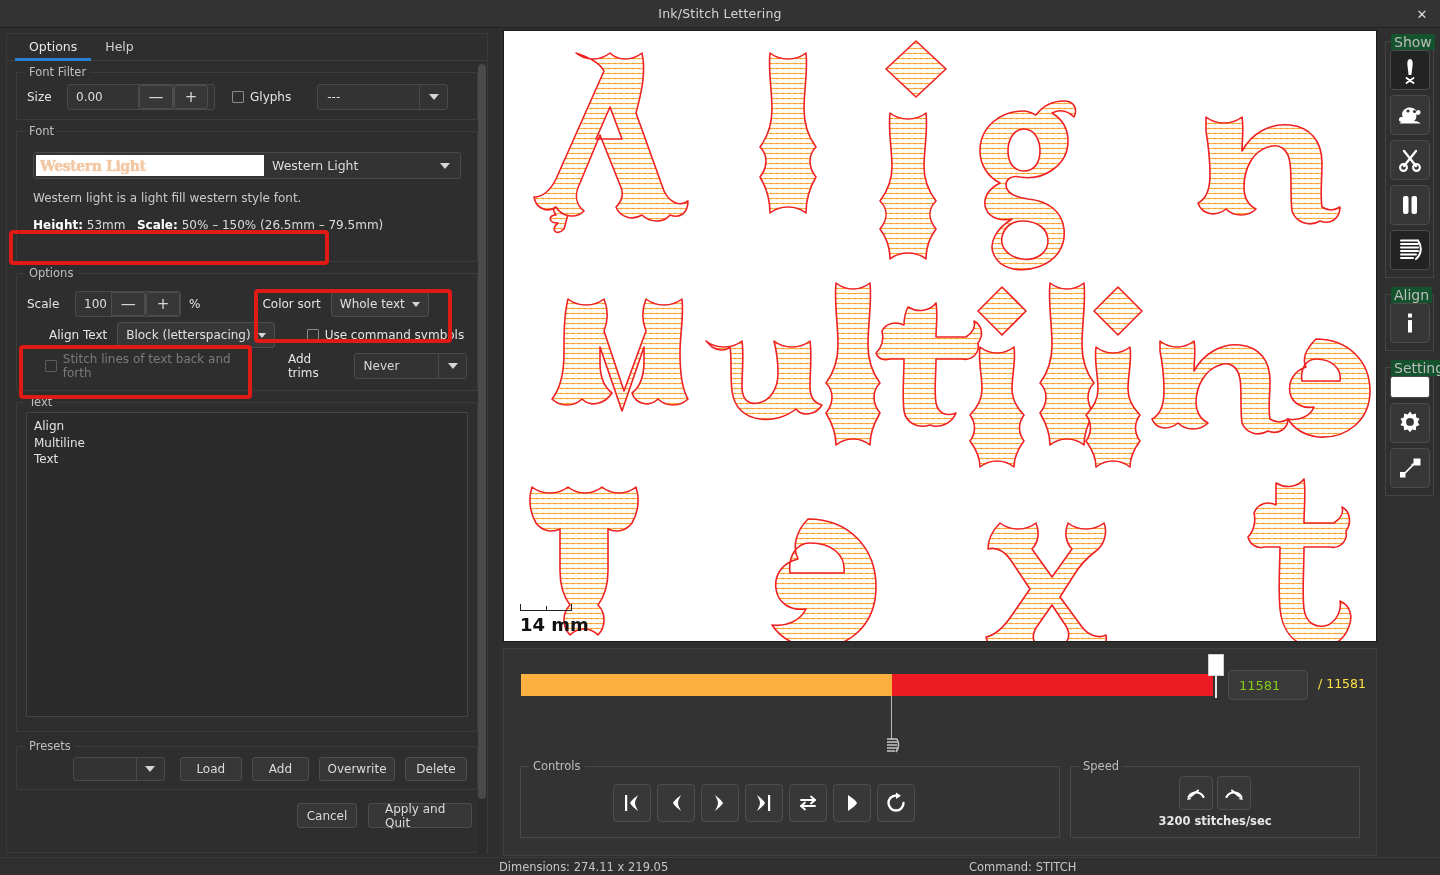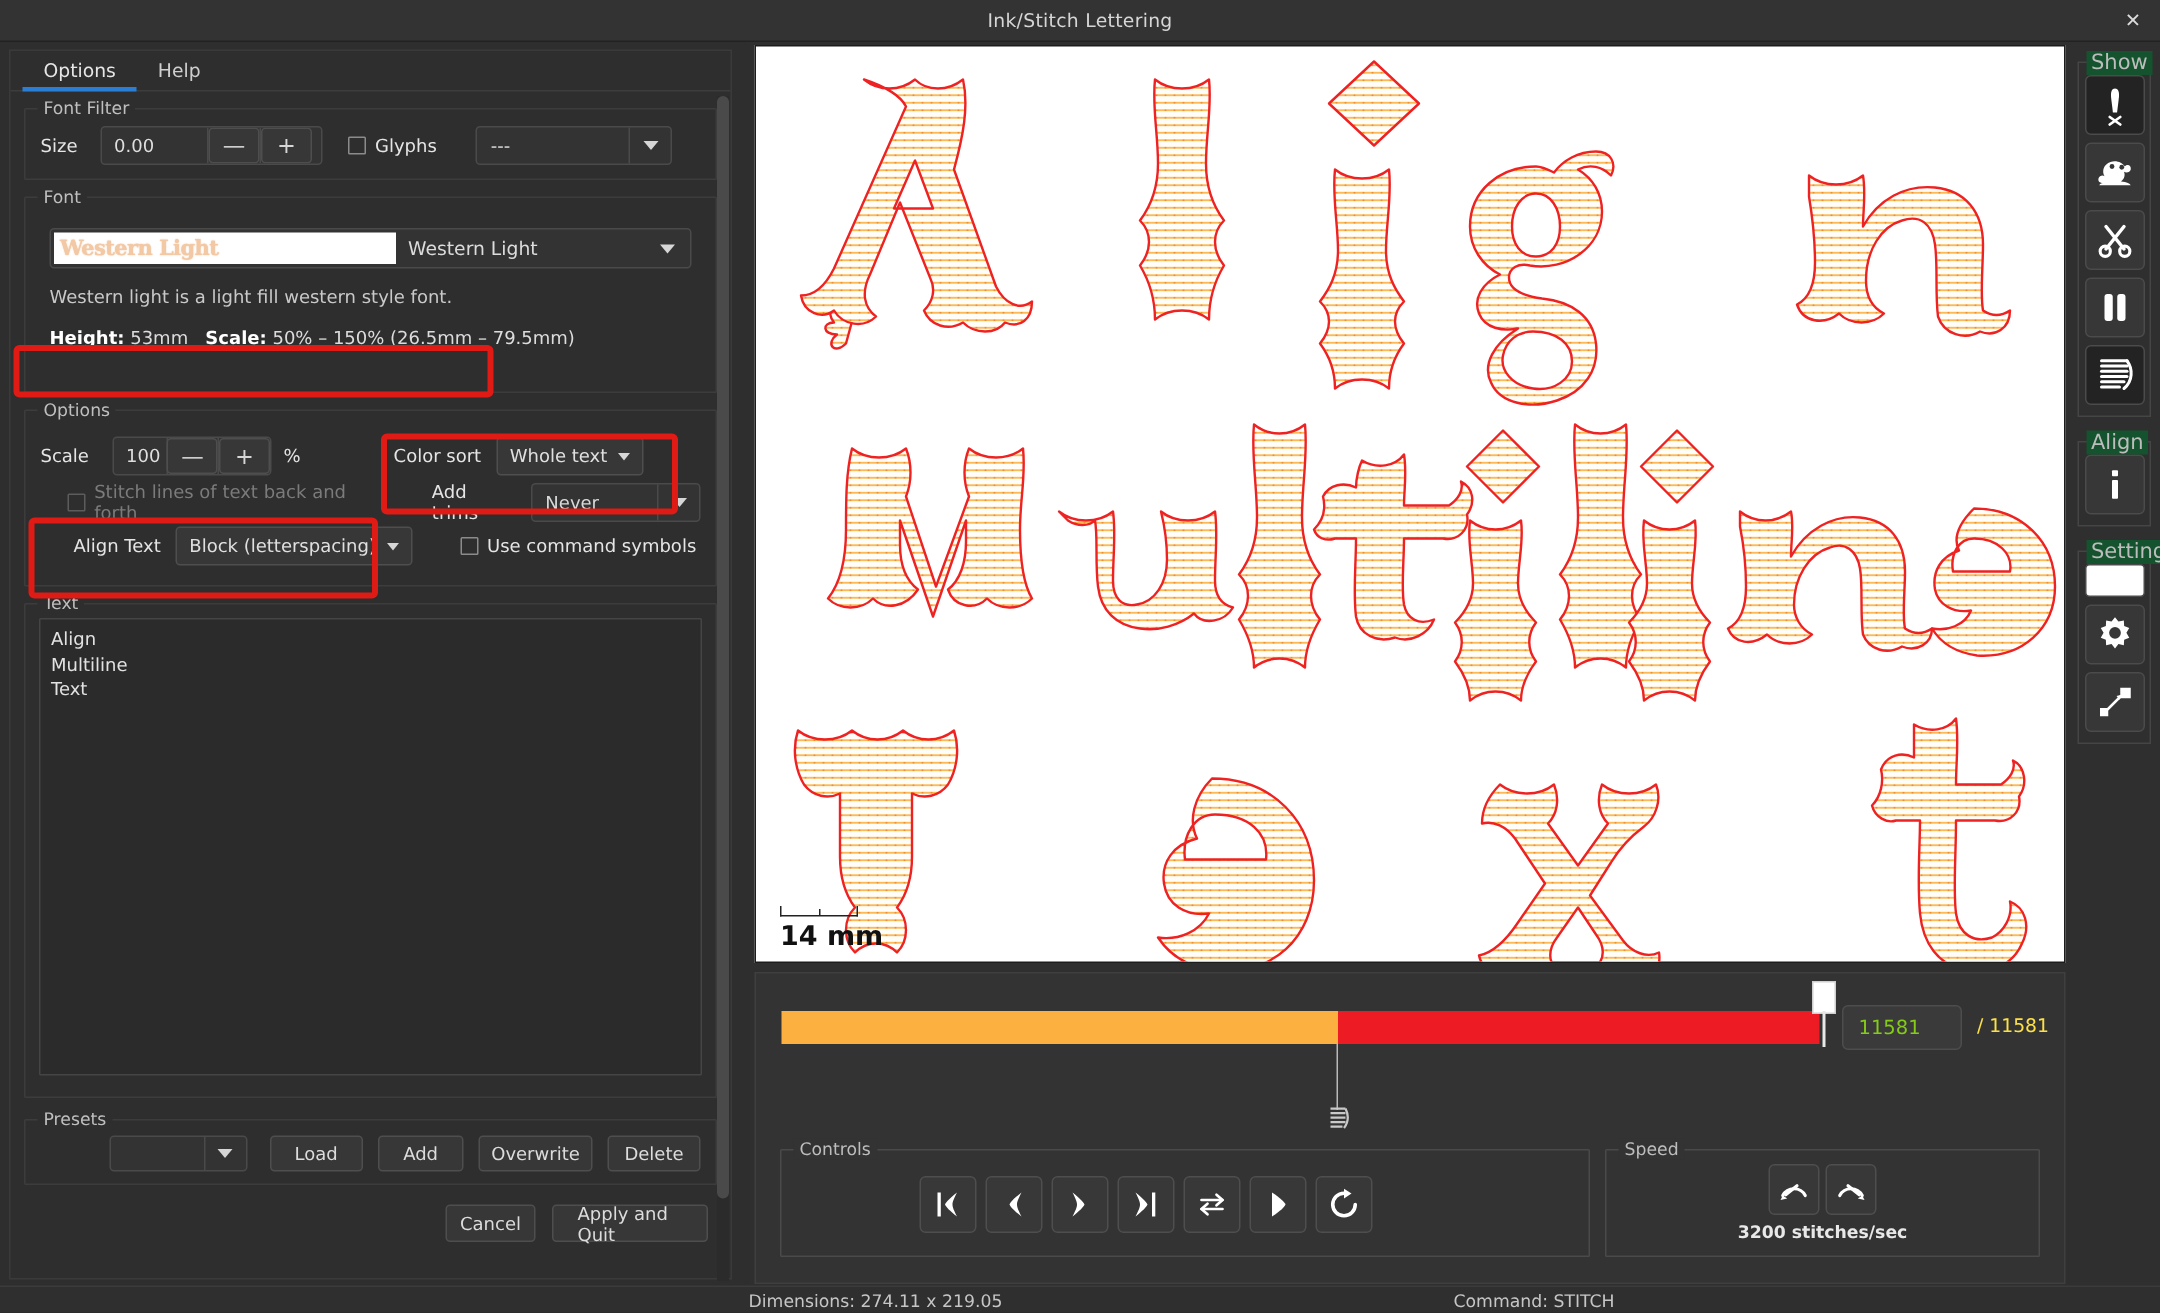--- a/index.html
+++ b/index.html
@@ -298,45 +298,45 @@
 
           <div style="margin-left:62px; display:flex; align-items:center;">
             <div class="lbl" style="margin-right:10px;">Color sort</div>
             <div class="btncombo">
               <span class="t">Whole text</span>
               <i class="tri-down sm"></i>
             </div>
           </div>
         </div>
 
+        <div class="row" style="height:26px; margin-top:5px;">
+          <div class="lbl" style="margin-left:22px; margin-right:10px;">Align Text</div>
+          <div class="btncombo">
+            <span class="t">Block (letterspacing)</span>
+            <i class="tri-down sm"></i>
+          </div>
+          <div class="cbx" style="margin-left:32px;">
+            <div class="box"></div>
+            <div class="lbl">Use command symbols</div>
+          </div>
+        </div>
+
         <div class="row" style="height:22px; margin-top:7px;">
           <div class="cbx dim" style="margin-left:18px;">
             <div class="box"></div>
             <div class="lbl dim">Stitch lines of text back and forth</div>
           </div>
           <div style="margin-left:29px; display:flex; align-items:center;">
             <div class="lbl" style="margin-right:9px;">Add trims</div>
             <div class="combo" style="width:116px;">
               <div class="ctext">Never</div>
               <div class="carrow">
                   <i class="tri-down"></i>
                 </div>
             </div>
-          </div>
-        </div>
-
-        <div class="row" style="height:26px; margin-top:5px;">
-          <div class="lbl" style="margin-left:22px; margin-right:10px;">Align Text</div>
-          <div class="btncombo">
-            <span class="t">Block (letterspacing)</span>
-            <i class="tri-down sm"></i>
-          </div>
-          <div class="cbx" style="margin-left:32px;">
-            <div class="box"></div>
-            <div class="lbl">Use command symbols</div>
           </div>
         </div>
       </div>
 
       <div class="group" style="height:330px; padding:9px;">
         <div class="glabel">Text</div>
         <div class="textbox">
           <div>Align</div>
           <div>Multiline</div>
           <div>Text</div>

